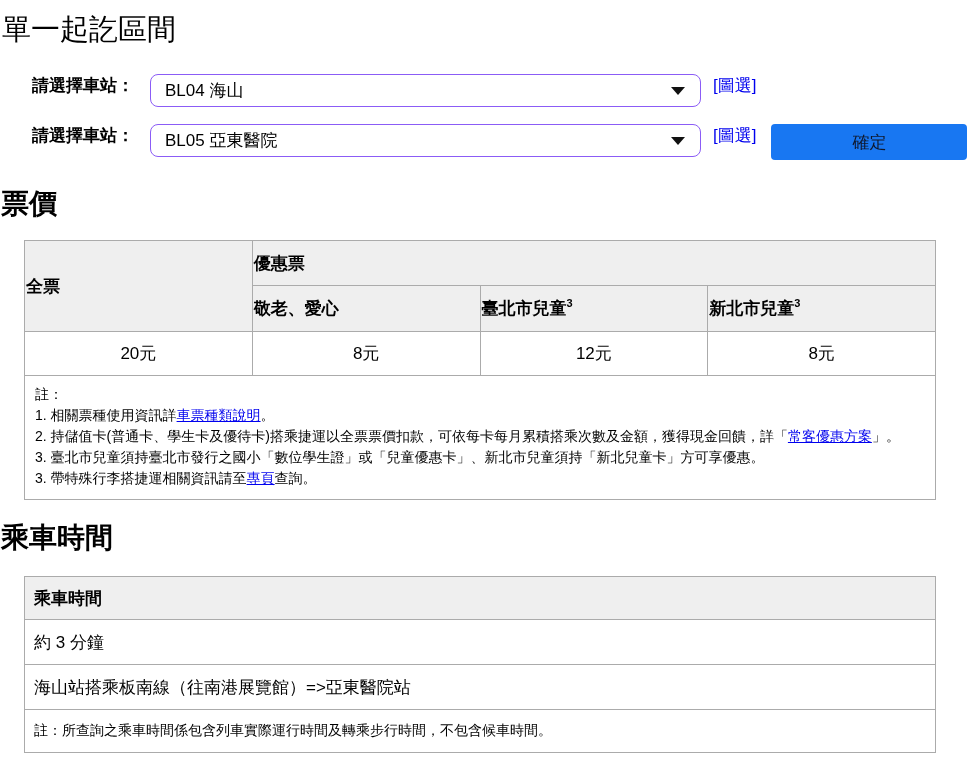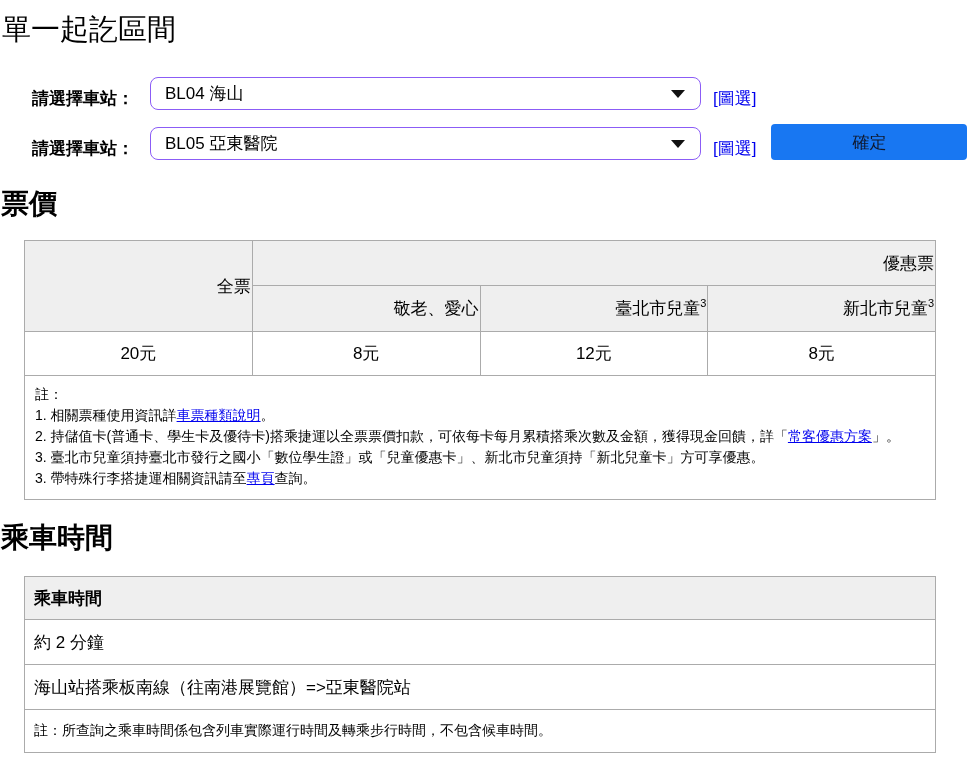--- a/index.html
+++ b/index.html
@@ -8,21 +8,21 @@
     width: 973px; height: 761px;
     background: #ffffff; color: #000;
     font-family: "Liberation Sans", "DejaVu Sans", sans-serif;
     overflow: hidden;
   }
   h1.page-title {
     font-size: 29px; font-weight: normal;
     margin: 14px 0 0 2px; line-height: 31px;
   }
   .form-area { margin: 29px 0 0 32px; }
-  .form-row { display: flex; align-items: flex-end; height: 36px; }
+  .form-row { display: flex; align-items: flex-start; height: 36px; }
   .form-row + .form-row { margin-top: 14px; }
   .form-label { font-weight: bold; font-size: 17px; width: 118px; flex: none; }
   .select-box {
     position: relative; width: 551px; height: 33px; flex: none;
     border: 1px solid #8b5cf6; border-radius: 8px; background: #fff;
     display: flex; align-items: center; padding-left: 14px;
     font-size: 17px; cursor: pointer;
   }
   .select-arrow {
     position: absolute; right: 15px; top: 50%; margin-top: -4px;
@@ -45,21 +45,21 @@
     margin: 29px 0 0 1px; line-height: 30px;
   }
   h2.section-heading.tt { margin-top: 23px; }
   table {
     border-collapse: collapse; table-layout: fixed;
     width: 912px; margin: 21px 0 0 24px; font-size: 17px;
   }
   table.time-table { margin-top: 23px; }
   th, td { border: 1px solid #ababab; }
   .fare-table th {
-    background: #efefef; font-weight: normal; text-align: right;
+    background: #efefef; font-weight: bold; text-align: left;
     vertical-align: middle;
   }
   .fare-table .row-top th { height: 45px; }
   .fare-table .row-sub th { height: 46px; }
   .fare-table td.fare-value { height: 44px; text-align: center; vertical-align: middle; }
   .fare-table td.notes-cell {
     padding: 8px 10px 10px 10px; font-size: 14px; line-height: 21px;
     text-align: left; vertical-align: top;
   }
   .notes-cell .note-line { white-space: nowrap; }
@@ -132,21 +132,21 @@
 </table>
 
 <h2 class="section-heading tt">乘車時間</h2>
 
 <table class="time-table">
   <tbody>
     <tr>
       <th>乘車時間</th>
     </tr>
     <tr>
-      <td class="tt-row">約 2 分鐘</td>
+      <td class="tt-row">約 3 分鐘</td>
     </tr>
     <tr>
       <td class="tt-row">海山站搭乘板南線（往南港展覽館）=&gt;亞東醫院站</td>
     </tr>
     <tr>
       <td class="tt-note">註：所查詢之乘車時間係包含列車實際運行時間及轉乘步行時間，不包含候車時間。</td>
     </tr>
   </tbody>
 </table>
 

